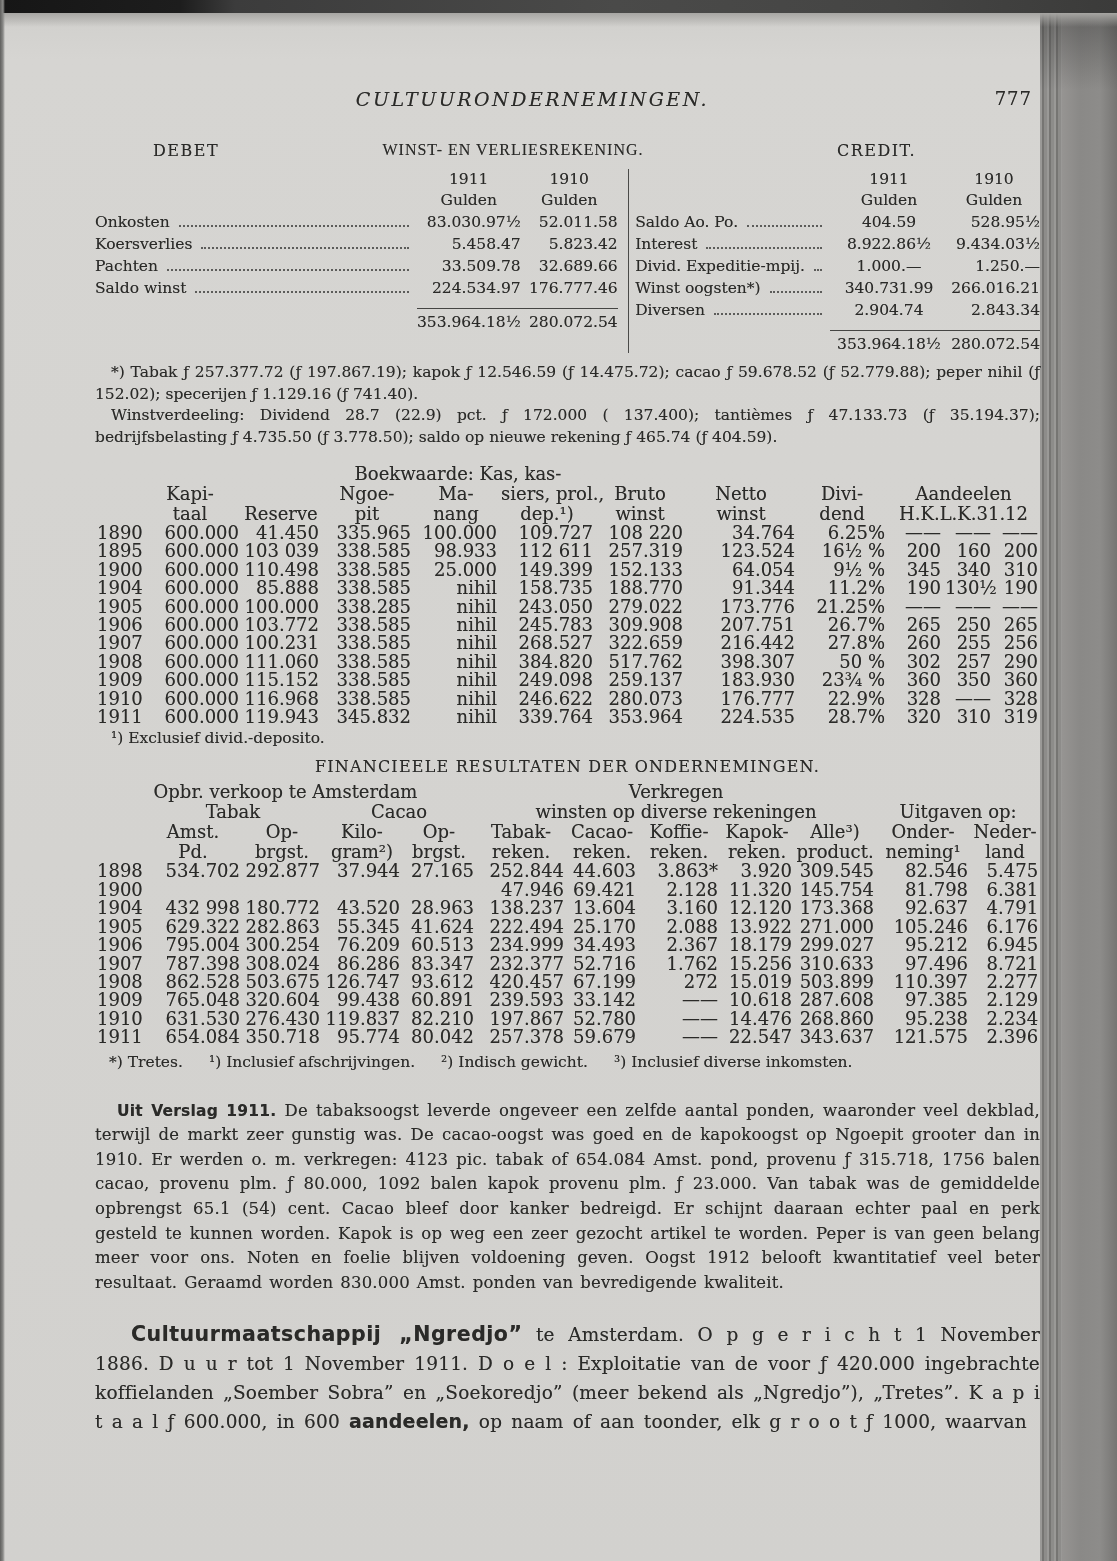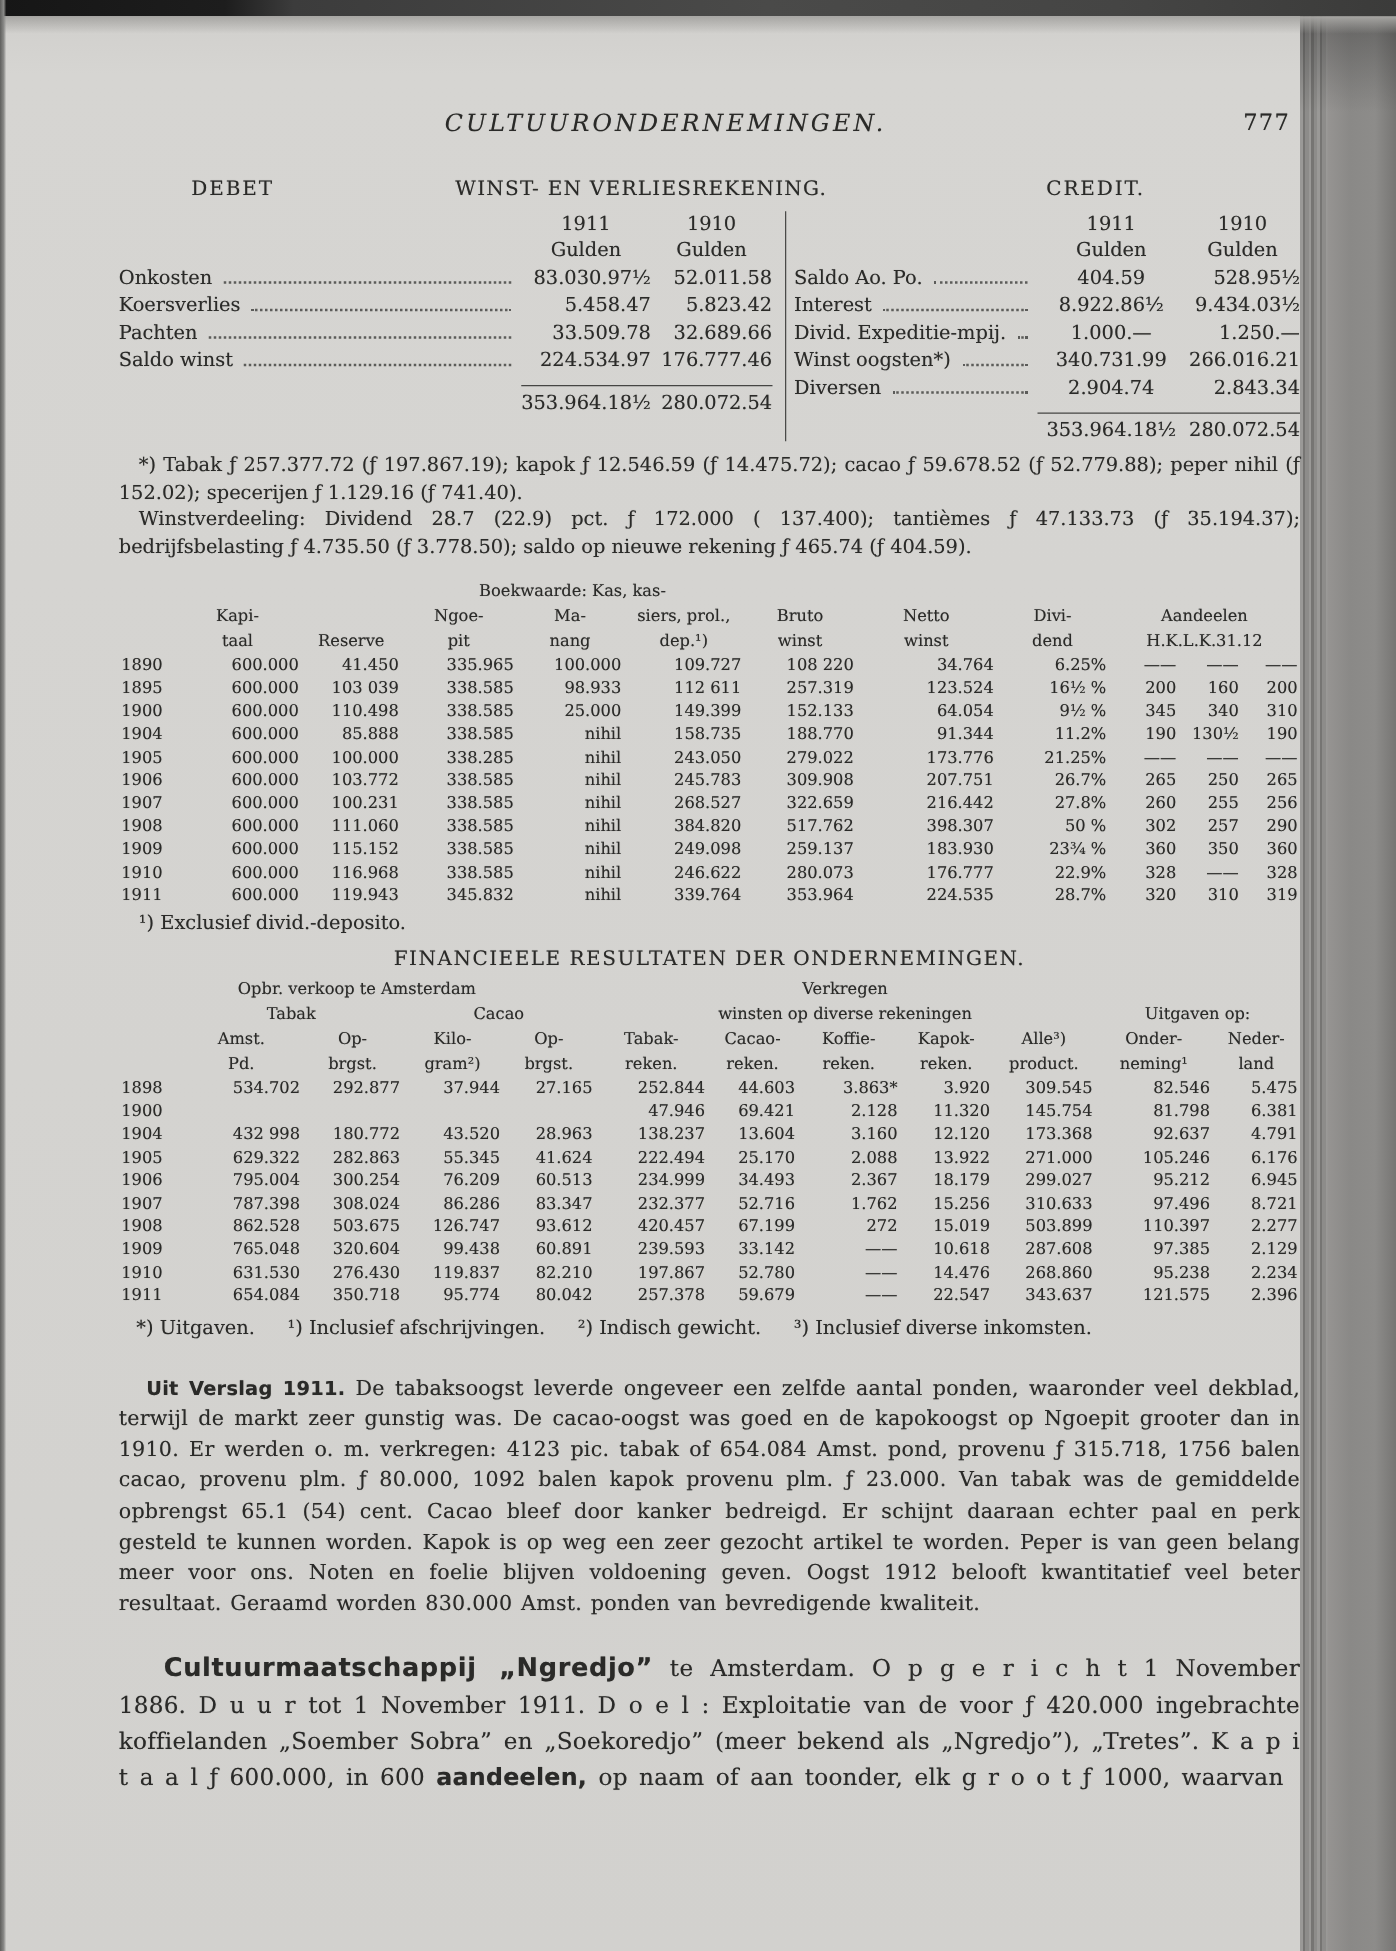--- a/index.html
+++ b/index.html
@@ -30,21 +30,21 @@
   
   .page-head { position:relative; height:26px; }
   .page-title { position:absolute; left:0; right:70px; text-align:center;
     font-style:italic; font-size:19px; letter-spacing:2.5px; }
   .page-number { position:absolute; right:8px; top:0; font-size:18px; letter-spacing:1px; }
 
   
   .pnl { margin-top:27px; font-size:15.5px; }
   .pnl-head { position:relative; height:24px; font-size:16px; }
   .pnl-debet-label { position:absolute; left:58px; letter-spacing:1.5px; }
-  .pnl-title { position:absolute; left:248px; width:340px; text-align:center; letter-spacing:1px; }
+  .pnl-title { position:absolute; left:248px; width:340px; text-align:center; letter-spacing:1px;font-family:Liberation Serif, serif; }
   .pnl-credit-label { position:absolute; left:742px; letter-spacing:1.5px; }
   .pnl-grid { display:flex; margin-top:4px; }
   .pnl-side { display:flex; flex-direction:column; }
   .pnl-side.left { width:537px; }
   .pnl-divider { width:1.5px; background:#4a4a48; margin:0 6px 0 10px; }
   .pnl-side.right { flex:1; }
   .pnl-yearrow { display:flex; }
   .pnl-yearrow .lbl { flex:1; }
   .pnl-col-h { text-align:center; line-height:21px; }
   .left  .pnl-col-h.y1 { width:104px; } .left  .pnl-col-h.y2 { width:97px; }
@@ -55,21 +55,21 @@
   .pnl-val { white-space:nowrap; text-align:right; }
   .left  .pnl-val.v1 { width:104px; } .left  .pnl-val.v2 { width:97px; }
   .right .pnl-val.v1 { width:118px;text-align:center; } .right .pnl-val.v2 { width:92px; }
   .pnl-total-row { display:flex; margin-top:9px; }
   .pnl-total-vals { margin-left:auto; display:flex; border-top:1.5px solid #45454 3; border-top:1.5px solid #454543; padding-top:4px; }
 
   .footnote-block { margin-top:9px; font-size:15.5px; line-height:21.5px; text-align:justify; }
   .footnote-block p { margin:0; text-indent:16px; }
 
   
-  table.datatable { border-collapse:collapse; table-layout:fixed; width:945px; font-size:13px; }
+  table.datatable { border-collapse:collapse; table-layout:fixed; width:945px; font-size:18px; }
   table.datatable th, table.datatable td { font-weight:normal; padding:0 2px; white-space:nowrap; overflow:visible; }
   table.datatable thead th { text-align:center; line-height:20px; }
   table.datatable tbody td { text-align:right; line-height:18.4px; }
   table.datatable tbody td.c-year { text-align:left; }
   .bw-wrap { margin-top:16px; }
   .span-head { text-align:center; line-height:20px; }
   .tbl-footnote { margin-top:3px; font-size:15.5px; text-indent:16px; }
 
   .fin-wrap { margin-top:10px; }
   .fin-title { text-align:center; font-size:16px; letter-spacing:1.2px; margin:0 0 6px 0; }
@@ -619,21 +619,21 @@
               <td>59.679</td>
               <td>——</td>
               <td>22.547</td>
               <td>343.637</td>
               <td>121.575</td>
               <td>2.396</td>
             </tr>
           </tbody>
       </table>
       <div class="fin-footnote">
-        <span class="fn-item">*) Uitgaven.</span><span class="fn-item">¹) Inclusief afschrijvingen.</span><span class="fn-item">²) Indisch gewicht.</span><span class="fn-item">³) Inclusief diverse inkomsten.</span>
+        <span class="fn-item">*) Tretes.</span><span class="fn-item">¹) Inclusief afschrijvingen.</span><span class="fn-item">²) Indisch gewicht.</span><span class="fn-item">³) Inclusief diverse inkomsten.</span>
       </div>
     </div>
 
     <div class="verslag">
       <p>
         <span class="verslag-lead">Uit Verslag 1911.</span><span> De tabaksoogst leverde ongeveer een zelfde aantal ponden, waaronder veel dekblad, terwijl de markt zeer gunstig was. De cacao-oogst was goed en de kapokoogst op Ngoepit grooter dan in 1910. Er werden o. m. verkregen: 4123 pic. tabak of 654.084 Amst. pond, provenu ƒ 315.718, 1756 balen cacao, provenu plm. ƒ 80.000, 1092 balen kapok provenu plm. ƒ 23.000. Van tabak was de gemiddelde opbrengst 65.1 (54) cent. Cacao bleef door kanker bedreigd. Er schijnt daaraan echter paal en perk gesteld te kunnen worden. Kapok is op weg een zeer gezocht artikel te worden. Peper is van geen belang meer voor ons. Noten en foelie blijven voldoening geven. Oogst 1912 belooft kwantitatief veel beter resultaat. Geraamd worden 830.000 Amst. ponden van bevredigende kwaliteit.</span>
       </p>
     </div>
 
     <div class="ngredjo">

